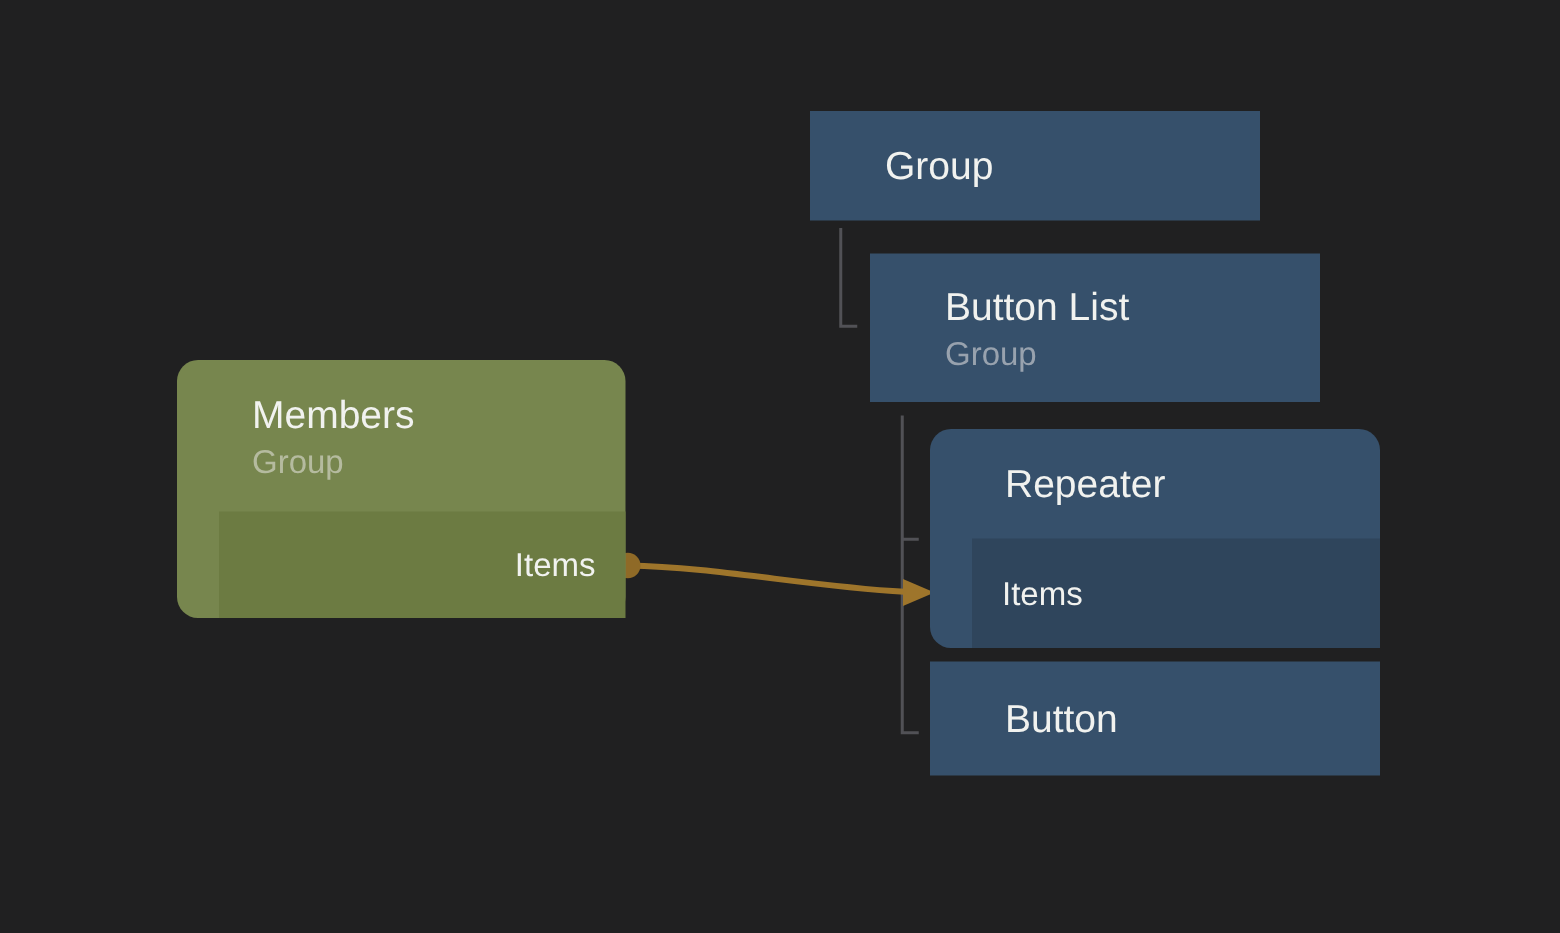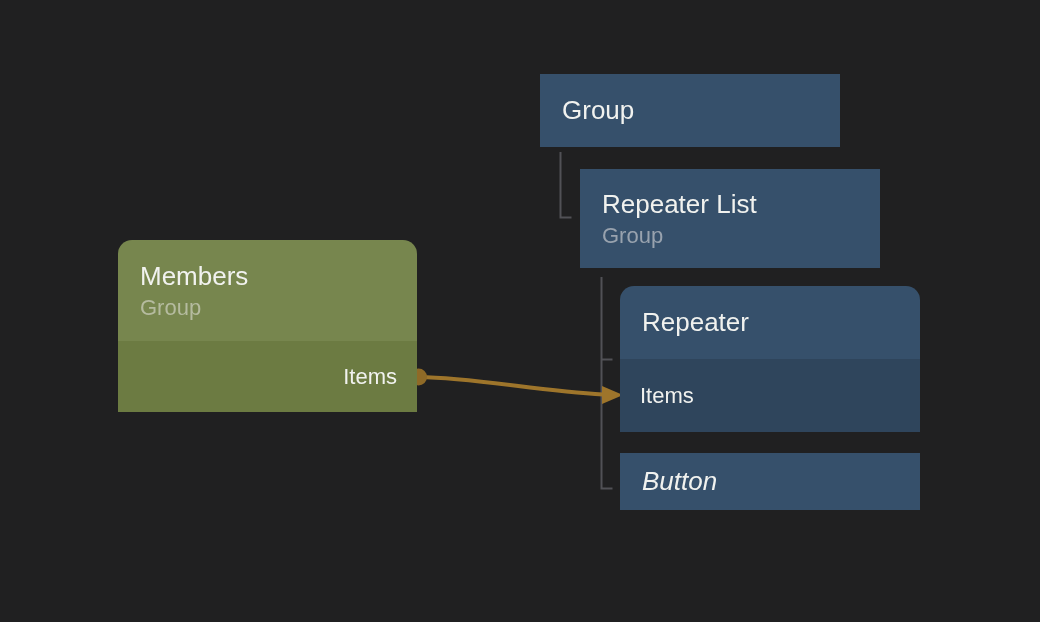--- a/index.html
+++ b/index.html
@@ -18,20 +18,21 @@
   }
   .wires {
     position: absolute;
     left: 0; top: 0;
     width: 1040px; height: 622px;
     pointer-events: none;
   }
   .node {
     position: absolute;
     box-sizing: border-box;
+    padding-left: 28px;
   }
   .node-head {
     display: flex;
     flex-direction: column;
     justify-content: center;
     padding-left: 22px;
     box-sizing: border-box;
     height: 100%;
   }
   .node-title {
@@ -66,21 +67,21 @@
     background: var(--node-green-dark, #6c7b42);
     height: 71px;
     padding-right: 20px;
     justify-content: flex-end;
   }
   
   #node-group        { left: 540px; top: 74px;  width: 300px; height: 73px;  }
   #node-members-list { left: 580px; top: 169px; width: 300px; height: 99px;  }
   #node-repeater     { left: 620px; top: 286px; width: 300px; border-radius: 14px; }
   #node-repeater .node-head { height: 73px; }
-  #node-button       { left: 620px; top: 453px; width: 300px; height: 57px; font-style: italic;  }
+  #node-button       { left: 620px; top: 441px; width: 300px; height: 76px;  }
   #node-members      { left: 118px; top: 240px; width: 299px; border-radius: 14px; }
   #node-members .node-head { height: 101px; }
 </style>
 </head>
 <body>
 
 <div class="canvas">
 
   <svg class="wires" viewBox="0 0 1040 622" width="1040" height="622">
 
@@ -94,21 +95,21 @@
   </svg>
 
   <div class="node blue" id="node-group">
     <div class="node-head">
       <div class="node-title">Group</div>
     </div>
   </div>
 
   <div class="node blue" id="node-members-list">
     <div class="node-head">
-      <div class="node-title">Repeater List</div>
+      <div class="node-title">Button List</div>
       <div class="node-subtitle">Group</div>
     </div>
   </div>
 
   <div class="node blue" id="node-repeater">
     <div class="node-head">
       <div class="node-title">Repeater</div>
     </div>
     <div class="port-row input">
       <span>Items</span>

